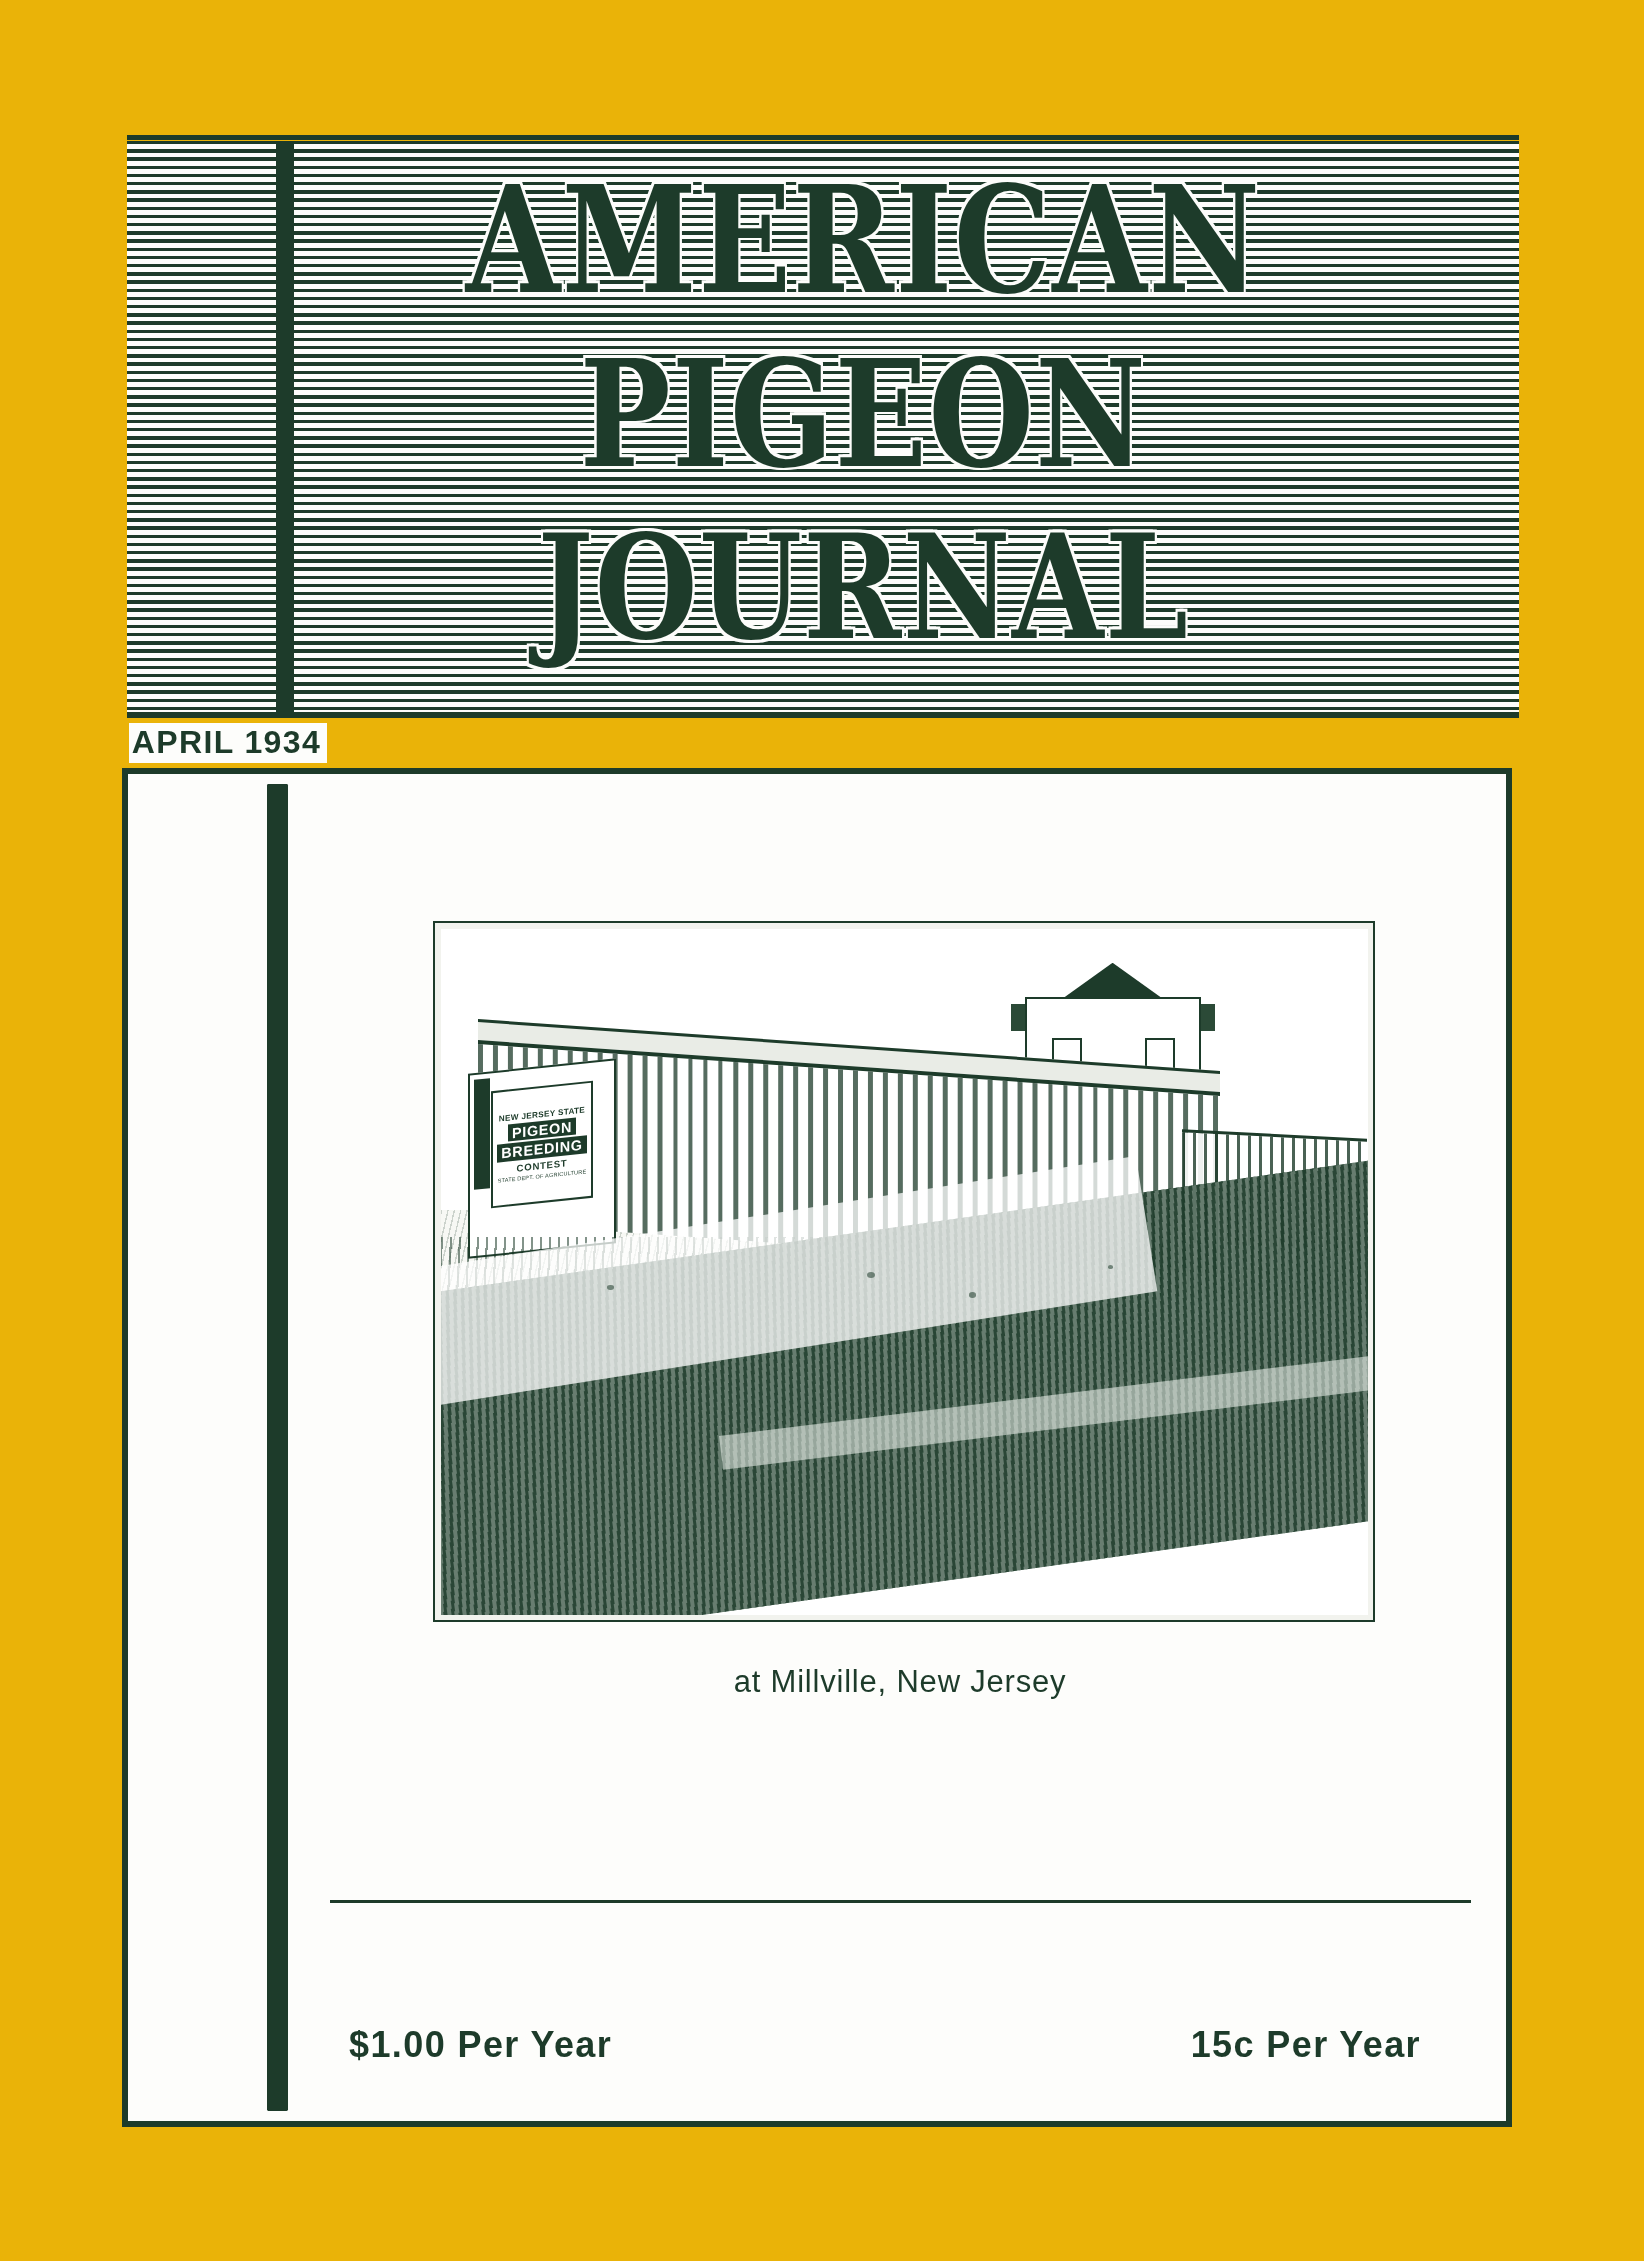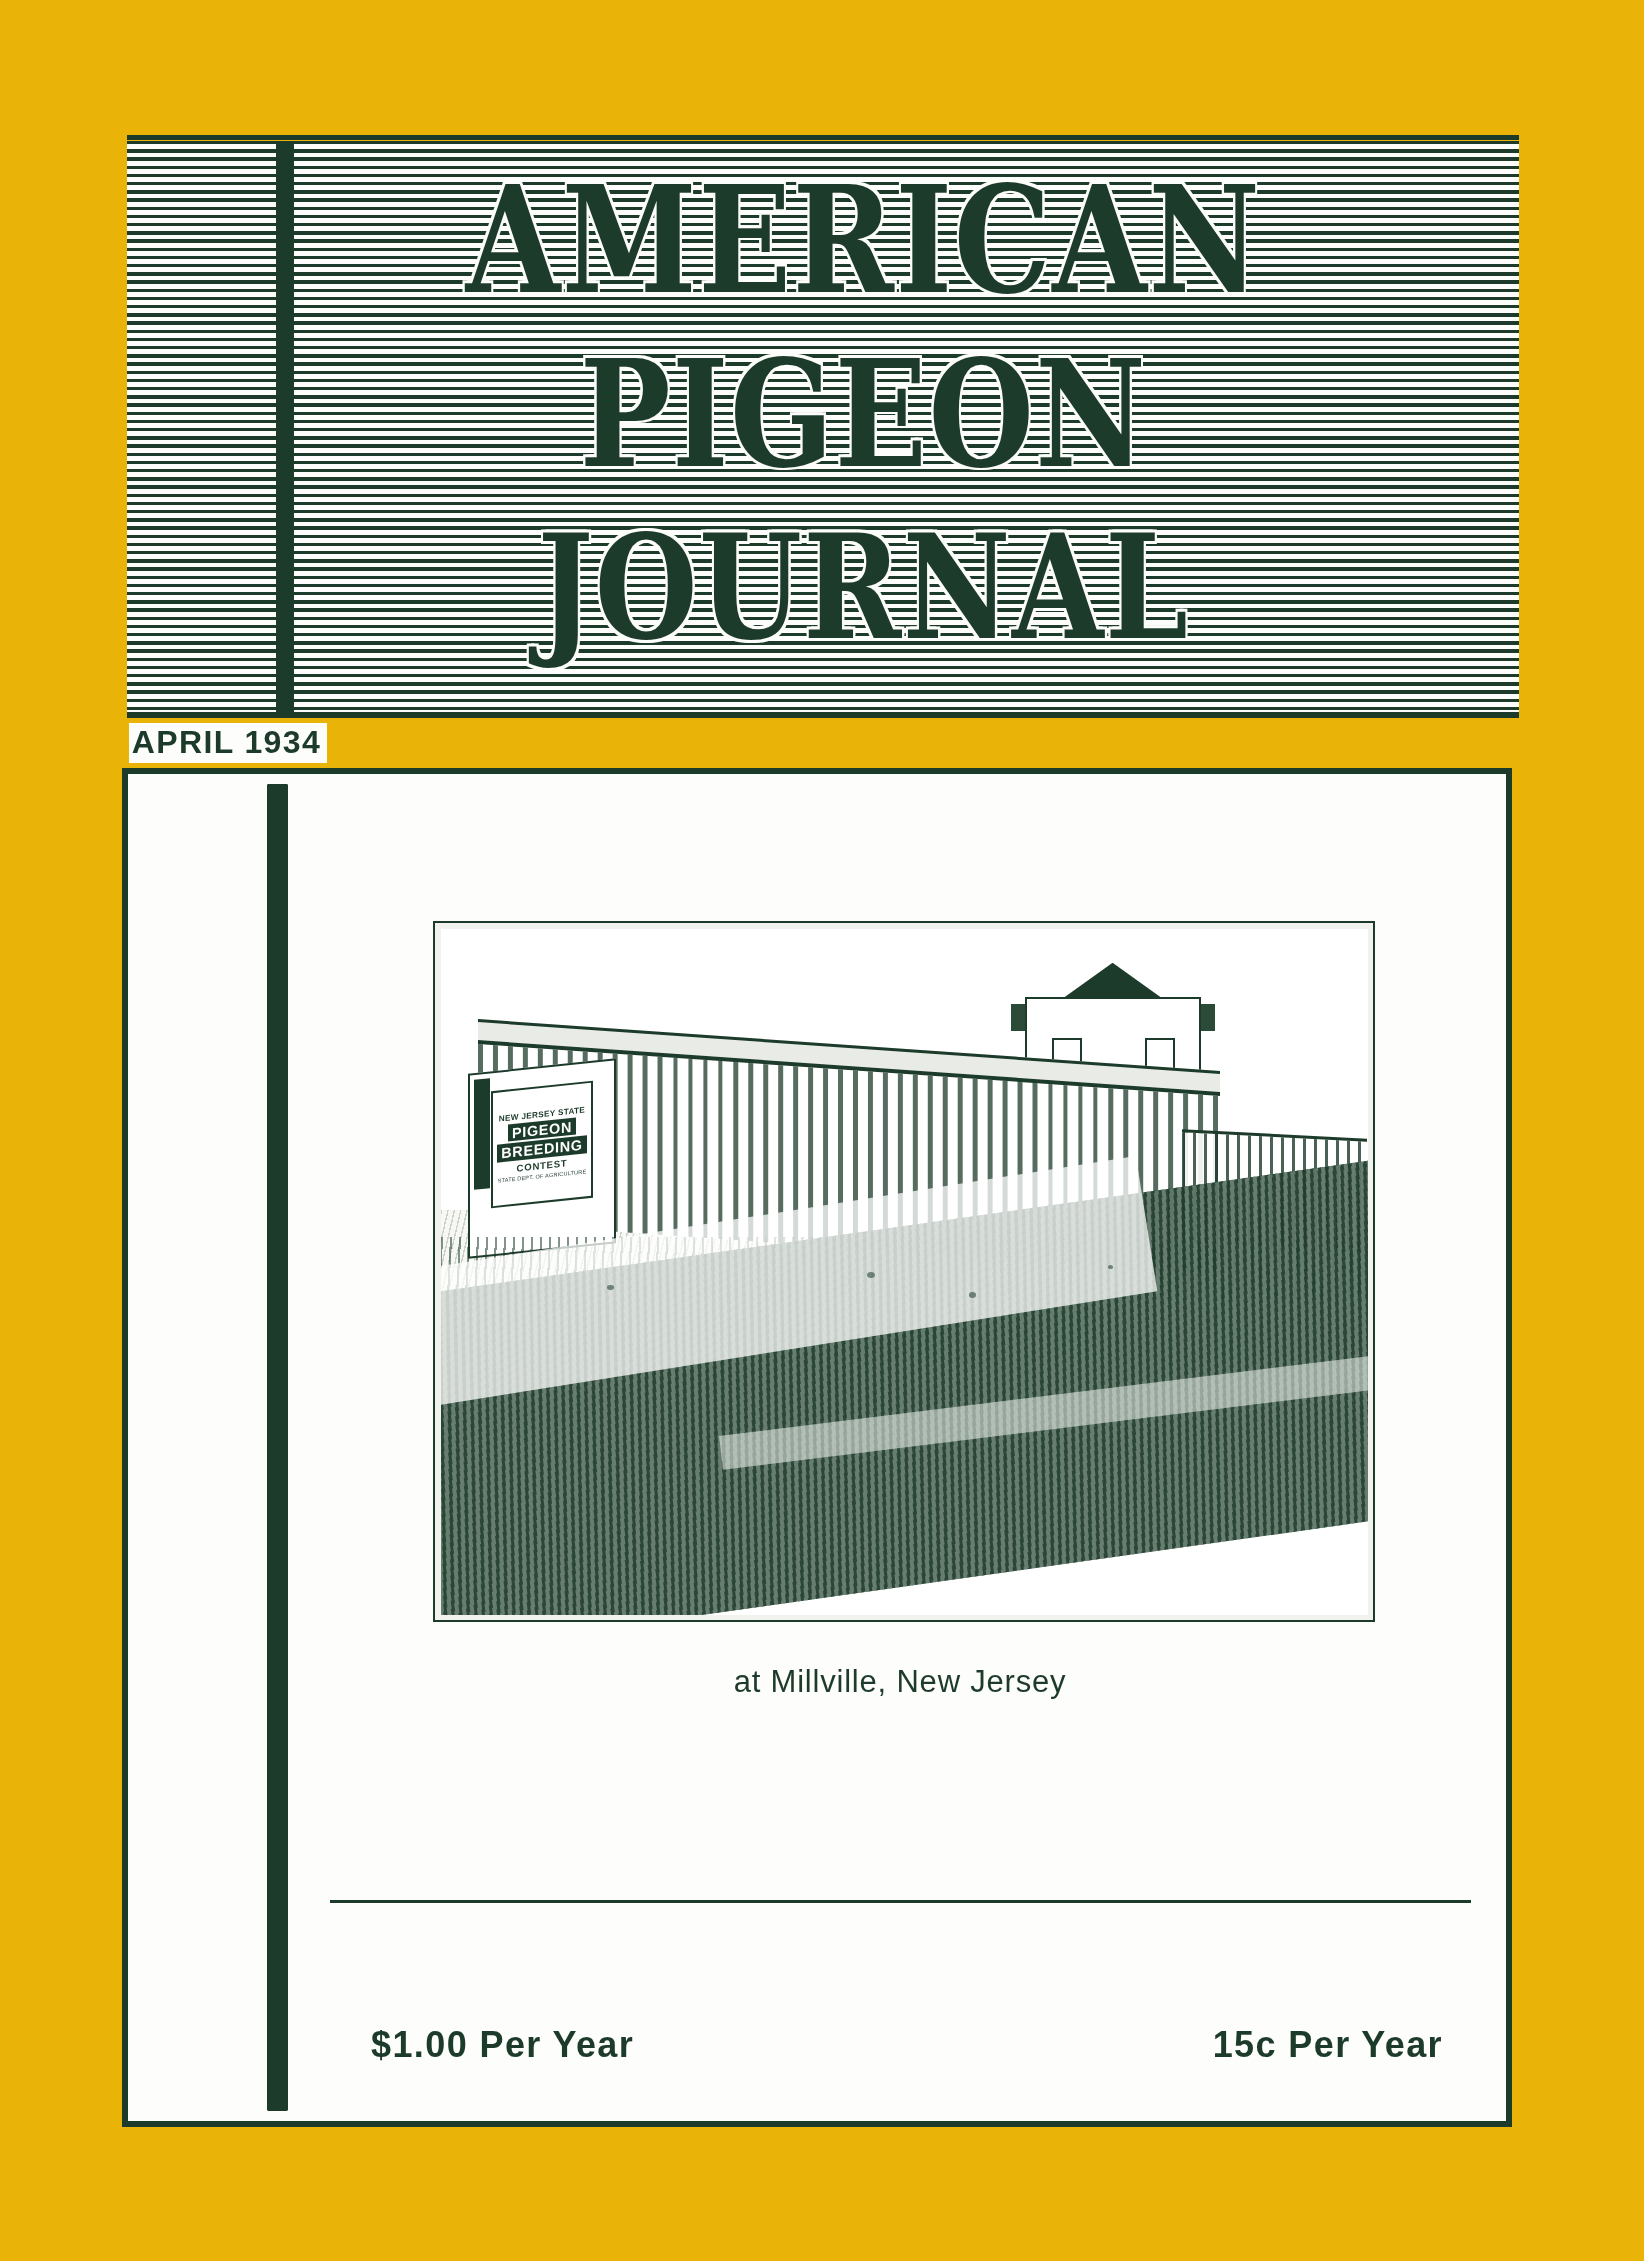--- a/index.html
+++ b/index.html
@@ -396,21 +396,21 @@
     text-align: center;
     font-family: "Liberation Sans", sans-serif;
     font-weight: bold;
     font-size: 36px;
     letter-spacing: 1.7px;
     color: #1d3b2a;
     white-space: nowrap;
   }
   .prices {
     position: absolute;
-    left: 371px;
+    left: 349px;
     top: 2024px;
     width: 1072px;
     display: flex;
     justify-content: space-between;
     font-family: "Liberation Sans", sans-serif;
     font-weight: bold;
     font-size: 36px;
     letter-spacing: 1.4px;
     color: #1d3b2a;
   }

